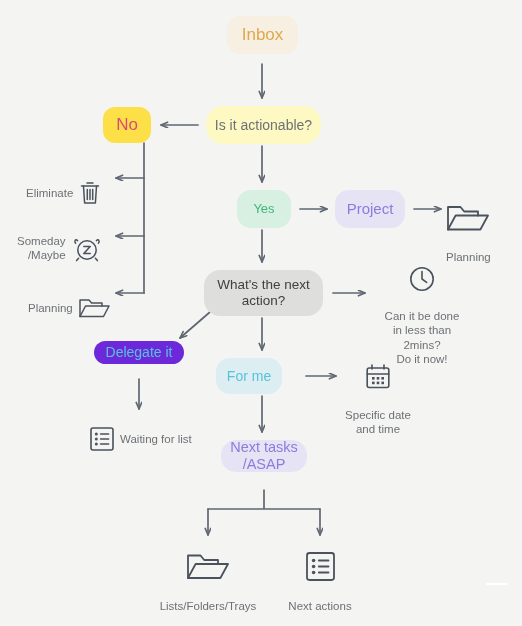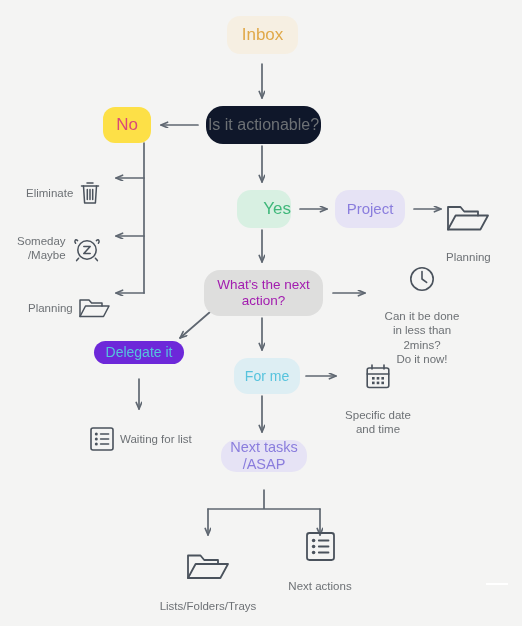--- a/index.html
+++ b/index.html
@@ -30,64 +30,63 @@
   }
   .node-inbox {
     left: 227px; top: 16px; width: 71px; height: 38px;
     background: #f6efe2;
     color: #e0a94a;
     font-size: 17px;
     border-radius: 13px;
   }
   .node-actionable {
     left: 206px; top: 106px; width: 115px; height: 38px;
-    background: #0f172a;
+    background: #fef9c3;
     color: #6d7175;
-    font-size: 16px;
+    font-size: 14px;
     border-radius: 17px;
   }
   .node-no {
     left: 103px; top: 107px; width: 48px; height: 36px;
     background: #fde047;
     color: #d94a78;
     font-size: 17px;
     border-radius: 12px;
   }
   .node-yes {
     left: 237px; top: 190px; width: 54px; height: 38px;
     background: #d8f0e2;
     color: #3fb77a;
-    font-size: 17px;
-    border-radius: 14px;
-    justify-content: flex-end;
+    font-size: 13px;
+    border-radius: 14px;
   }
   .node-project {
     left: 335px; top: 190px; width: 70px; height: 38px;
     background: #e6e3f5;
     color: #8a7ddd;
     font-size: 15px;
     border-radius: 14px;
   }
   .node-next-action {
     left: 204px; top: 270px; width: 119px; height: 46px;
     background: #dededd;
-    color: #a21caf;
+    color: #404040;
     font-size: 13.5px;
     border-radius: 16px;
   }
   .node-delegate {
     left: 94px; top: 341px; width: 90px; height: 23px;
     background: #6d28d9;
     color: #56c3dd;
     font-size: 14px;
     border-radius: 14px;
     align-items: center;
   }
   .node-forme {
-    left: 234px; top: 358px; width: 66px; height: 36px;
+    left: 216px; top: 358px; width: 66px; height: 36px;
     background: #ddeef3;
     color: #56c3dd;
     font-size: 14px;
     border-radius: 14px;
   }
   .node-next-tasks {
     left: 221px; top: 440px; width: 86px; height: 32px;
     background: #e6e3f5;
     color: #8a7ddd;
     font-size: 14.5px;
@@ -330,21 +329,21 @@
       <svg class="icon-svg" width="44" height="30" viewBox="0 0 44 30">
         <g fill="none" stroke="#4a525c" stroke-width="1.8" stroke-linecap="round" stroke-linejoin="round">
           <path d="M2,26 L2,3.5 L14.5,3.5 L18.2,8 L32,8 L32,12"></path>
           <path d="M2,26 L9.6,12 L42,12 L34.4,26 Z"></path>
         </g>
       </svg>
     </span>
     <span>Lists/Folders/Trays</span>
   </div>
 
-  <div class="leaf leaf-stack" style="left:280px; top:517px; width:80px;">
+  <div class="leaf leaf-stack" style="left:280px; top:537px; width:80px;">
     <span>
       <svg class="icon-svg" width="31" height="31" viewBox="0 0 31 31">
         <g fill="none" stroke="#4a525c" stroke-width="1.8" stroke-linecap="round" stroke-linejoin="round">
           <rect x="2" y="2" width="27" height="27" rx="2.4"></rect>
           <path d="M13.8,9.5 L23.5,9.5 M13.8,15.5 L23.5,15.5 M13.8,21.5 L23.5,21.5"></path>
         </g>
         <g fill="#4a525c">
           <circle cx="8.6" cy="9.5" r="1.8"></circle>
           <circle cx="8.6" cy="15.5" r="1.8"></circle>
           <circle cx="8.6" cy="21.5" r="1.8"></circle>

